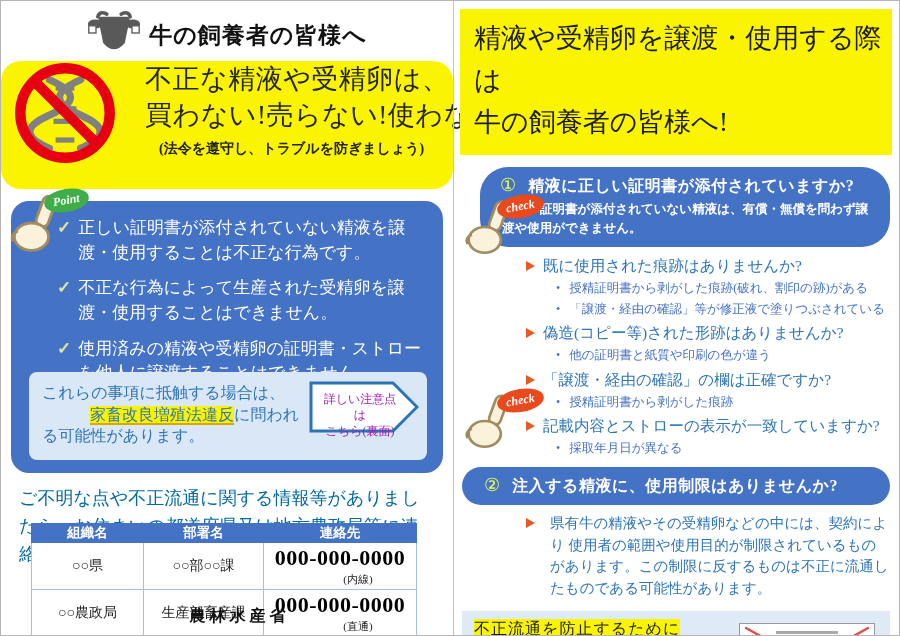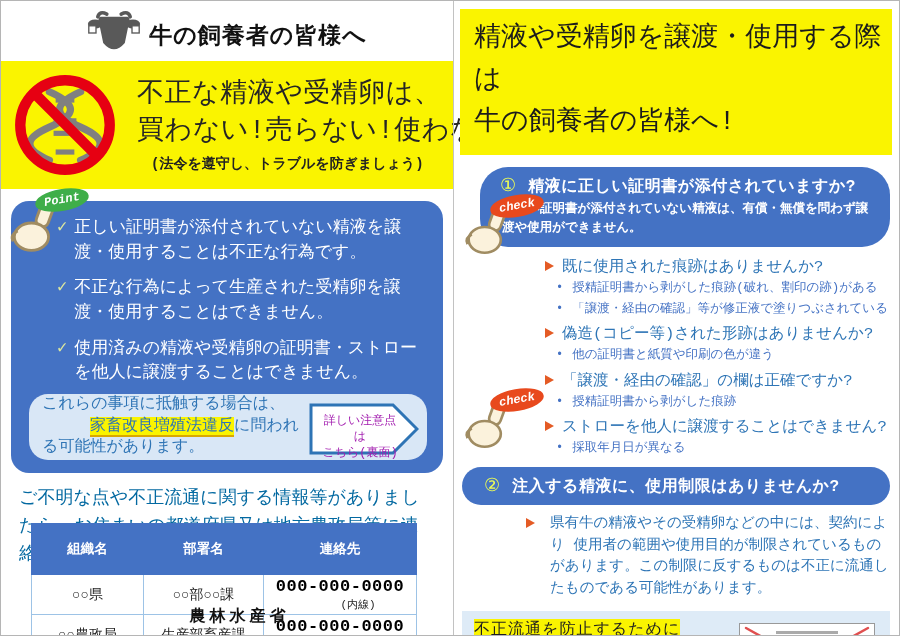--- a/index.html
+++ b/index.html
@@ -1,29 +1,29 @@
 <!DOCTYPE html>
 <html><head>
 <meta charset="utf-8">
 <style>
   html,body{margin:0;padding:0;background:#fff;}
   *{box-sizing:border-box;}
   .page{
     width:900px;height:636px;background:#fff;border:1px solid #b5b5b5;
     display:flex;overflow:hidden;position:relative;
-    font-family:Liberation Mono, monospace;color:#1a1a1a;
+    font-family:Liberation Serif, serif;color:#1a1a1a;
   }
   .panel{position:relative;height:100%;}
   .panel.left{width:452px;}
   .panel.right{width:448px;border-left:1px solid #c2c2c2;}
 
   
   .l-header{height:60px;display:flex;align-items:center;justify-content:center;gap:8px;padding-top:8px;}
   .l-title{font-size:23px;font-weight:bold;letter-spacing:1px;color:#111;}
-  .l-banner{background:#FAF400;height:128px;display:flex;align-items:center;gap:20px;padding:0 6px 0 12px;}
+  .l-banner{background:#FAF400;height:128px;display:flex;gap:28px;padding:0 6px 0 12px;border-radius:20px;}
   .ban-icon{flex:0 0 104px;height:104px;}
   .ban-text{flex:1;line-height:1.35;}
   .ban-l1{font-size:27px;font-weight:500;color:#252525;letter-spacing:0.5px;white-space:nowrap;}
   .ban-note{font-size:14px;font-weight:bold;color:#222;margin:6px 0 0 14px;white-space:nowrap;}
 
   .hand{position:absolute;width:80px;height:86px;z-index:5;}
   .hand .bubble{
     position:absolute;top:-2px;right:-4px;color:#fff;font-style:italic;font-weight:bold;
     font-size:12px;padding:4px 9px;border-radius:50% / 48%;transform:rotate(-10deg);
   }
@@ -31,48 +31,48 @@
   .bubble.red{background:#E8491D;}
   .hand-point{left:4px;top:190px;}
 
   .l-bluebox{
     position:absolute;left:10px;top:200px;width:432px;height:272px;background:#4472C4;
     border-radius:18px;padding:15px 14px 0 46px;
   }
   .rule{display:flex;gap:7px;color:#fff;font-size:17px;line-height:1.45;margin-bottom:11px;font-weight:500;}
   .chk{color:#DCE79E;font-weight:bold;flex:0 0 auto;}
   .warnbox{
-    position:absolute;left:18px;right:16px;bottom:13px;height:66px;background:#D9E7F6;border-radius:19px;
-    color:#2E74B5;font-size:16px;line-height:1.35;padding:0 120px 6px 13px;font-weight:500;
+    position:absolute;left:18px;right:16px;bottom:13px;height:88px;background:#D9E7F6;border-radius:8px;
+    color:#2E74B5;font-size:16px;line-height:1.35;padding:10px 120px 6px 13px;font-weight:500;
   }
   .hl{background:#FAF400;border-bottom:2px solid #D9A800;margin-left:48px;}
   .back-arrow{position:absolute;right:8px;top:9px;width:110px;height:52px;}
   .back-arrow svg{position:absolute;inset:0;}
   .ba-text{position:absolute;left:9px;top:10px;font-size:12px;line-height:1.35;color:#a21caf;text-align:center;width:84px;}
 
   .l-contact{position:absolute;left:18px;top:484px;width:408px;font-size:18px;color:#0369a1;line-height:1.55;}
   .l-table{position:absolute;left:30px;top:522px;width:386px;border-collapse:collapse;text-align:center;}
-  .l-table th{background:#4472C4;color:#fff;font-size:13.5px;font-weight:bold;padding:16px 2px;border:1px solid #4472C4;}
+  .l-table th{background:#4472C4;color:#fff;font-size:13.5px;font-weight:bold;padding:0 2px;border:1px solid #4472C4;}
   .l-table td{border:1px solid #9DC3E6;font-size:14px;color:#222;padding:2px 2px;height:28px;background:#fff;}
-  .phone{font-size:17px;font-weight:bold;color:#000;letter-spacing:0.5px;}
+  .phone{font-size:22px;font-weight:bold;color:#000;letter-spacing:0.5px;}
   .phone-note{font-size:11px;color:#222;font-weight:normal;margin-left:36px;}
   .l-footer{position:absolute;bottom:8px;left:0;width:100%;text-align:center;font-size:16px;font-weight:bold;letter-spacing:4px;color:#111;padding-left:25px;}
 
   
   .r-title{margin:8px 7px 0 6px;background:#FAF400;padding:9px 10px 11px 14px;font-size:27px;line-height:1.55;font-weight:500;color:#1c1c1c;}
   .r-cap{background:#4472C4;color:#fff;border-radius:28px;}
   .r-sec1{margin:12px 9px 0 26px;padding:7px 18px 9px 20px;}
   .cap-line{display:flex;align-items:baseline;gap:12px;}
   .cap-num{color:#EFFF54;font-size:18px;flex:0 0 auto;}
   .cap-title{font-size:16px;font-weight:bold;letter-spacing:0.5px;white-space:nowrap;}
   .cap-sub{font-size:12.5px;font-weight:bold;line-height:1.55;margin:3px 0 0 2px;}
   .hand-check1{left:6px;top:196px;}
   .hand-check2{left:6px;top:390px;}
   .q-list{margin:9px 2px 0 72px;}
-  .q-item{display:flex;gap:8px;align-items:flex-start;font-size:15.5px;color:#2E75B6;margin-top:5px;font-weight:500;margin-left:19px;}
+  .q-item{display:flex;gap:8px;align-items:flex-start;font-size:15.5px;color:#2E75B6;margin-top:5px;font-weight:500;}
   .tri{flex:0 0 auto;width:0;height:0;border-left:9px solid #E45B25;border-top:5px solid transparent;border-bottom:5px solid transparent;margin-top:5px;}
   .q-sub{display:flex;gap:9px;font-size:12.5px;color:#4472C4;margin:3px 0 0 30px;line-height:1.4;}
   .dot{flex:0 0 auto;font-size:12px;}
   .r-sec2{margin:9px 9px 0 8px;padding:7px 14px 8px 22px;}
   .sec2-para{margin:8px 8px 0 72px;display:flex;gap:15px;font-size:14.5px;color:#2E75B6;line-height:1.5;font-weight:500;}
   .prevent{margin:11px 9px 0 8px;background:#DEEBF7;padding:8px 12px 10px 12px;position:relative;min-height:112px;}
   .prevent-title{display:inline-block;background:#FAF400;border-bottom:2px solid #555;font-size:16px;color:#1f1f1f;font-weight:500;letter-spacing:1px;}
   .figure{position:absolute;right:12px;top:12px;width:142px;text-align:center;}
   .cert{width:136px;height:78px;background:#fff;border:1px solid #999;margin:0 auto;}
 </style>
@@ -240,21 +240,21 @@
           <span class="tri"></span>
           <span>「譲渡・経由の確認」の欄は正確ですか?</span>
         </div>
       <div class="q-sub">
           <span class="dot">•</span>
           <span>授精証明書から剥がした痕跡</span>
         </div>
 
       <div class="q-item">
           <span class="tri"></span>
-          <span>ストローを他人に譲渡することはできません?</span>
+          <span>記載内容とストローの表示が一致していますか?</span>
         </div>
       <div class="q-sub">
           <span class="dot">•</span>
           <span>採取年月日が異なる</span>
         </div>
     </div>
 
     <div class="r-cap r-sec2">
       <div class="cap-line">
         <span class="cap-num">②</span>

